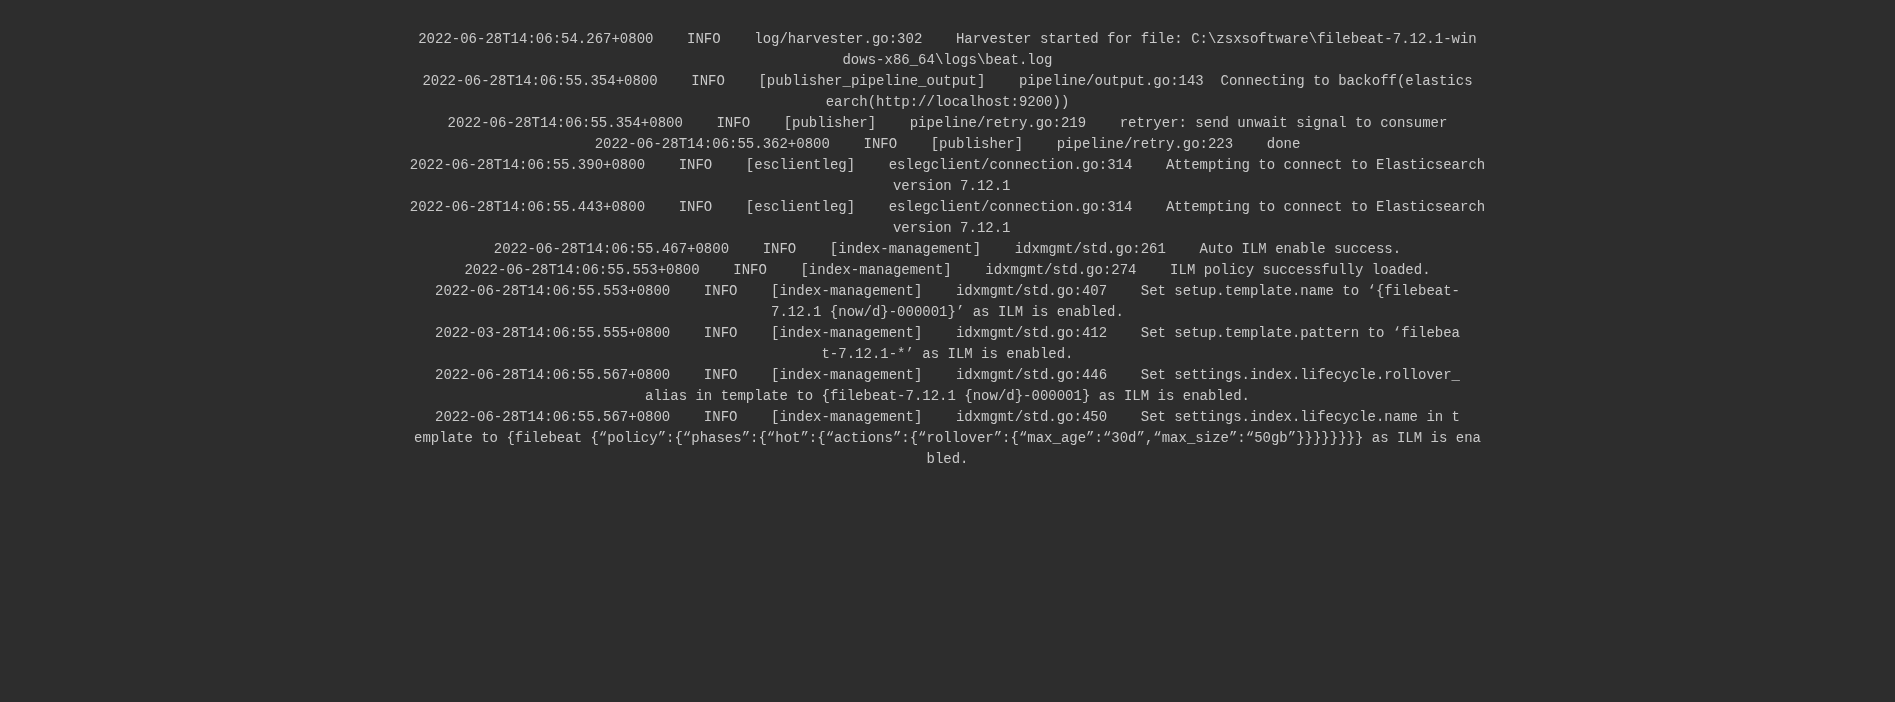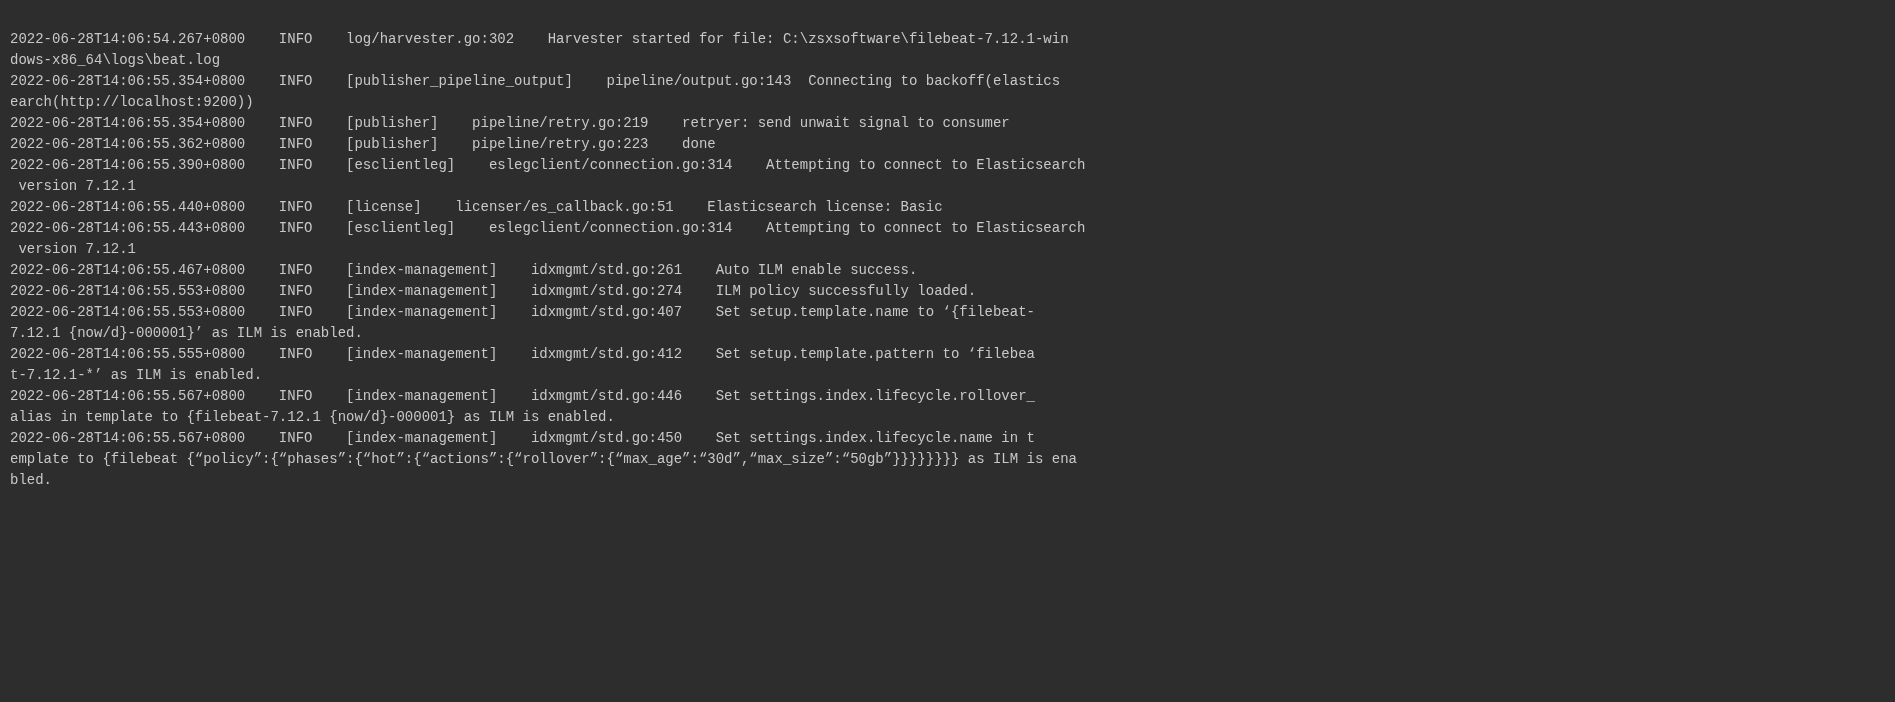--- a/index.html
+++ b/index.html
@@ -20,28 +20,29 @@
       overflow-x: hidden;
     }
 
     .log-container {
       white-space: pre-wrap;
       word-break: break-all;
     }
 
     .log-line {
       display: block;
+      text-align: center;
     }
   </style>
 </head>
 <body>
 
 <div class="log-container">
 <span class="log-line">2022-06-28T14:06:54.267+0800    INFO    log/harvester.go:302    Harvester started for file: C:\zsxsoftware\filebeat-7.12.1-win
 dows-x86_64\logs\beat.log</span><span class="log-line">2022-06-28T14:06:55.354+0800    INFO    [publisher_pipeline_output]    pipeline/output.go:143  Connecting to backoff(elastics
 earch(http://localhost:9200))</span><span class="log-line">2022-06-28T14:06:55.354+0800    INFO    [publisher]    pipeline/retry.go:219    retryer: send unwait signal to consumer</span><span class="log-line">2022-06-28T14:06:55.362+0800    INFO    [publisher]    pipeline/retry.go:223    done</span><span class="log-line">2022-06-28T14:06:55.390+0800    INFO    [esclientleg]    eslegclient/connection.go:314    Attempting to connect to Elasticsearch
- version 7.12.1</span><span class="log-line">2022-06-28T14:06:55.440+0800    INFO    [license]    licenser/es_callback.go:51    Elasticsearch license: Basic</span><span class="log-line">2022-06-28T14:06:55.443+0800    INFO    [esclientleg]    eslegclient/connection.go:314    Attempting to connect to Elasticsearch
+ version 7.12.1</span><span class="log-line">2022-06-28T14:06:55.443+0800    INFO    [esclientleg]    eslegclient/connection.go:314    Attempting to connect to Elasticsearch
  version 7.12.1</span><span class="log-line">2022-06-28T14:06:55.467+0800    INFO    [index-management]    idxmgmt/std.go:261    Auto ILM enable success.</span><span class="log-line">2022-06-28T14:06:55.553+0800    INFO    [index-management]    idxmgmt/std.go:274    ILM policy successfully loaded.</span><span class="log-line">2022-06-28T14:06:55.553+0800    INFO    [index-management]    idxmgmt/std.go:407    Set setup.template.name to ‘{filebeat-
-7.12.1 {now/d}-000001}’ as ILM is enabled.</span><span class="log-line">2022-06-28T14:06:55.555+0800    INFO    [index-management]    idxmgmt/std.go:412    Set setup.template.pattern to ‘filebea
+7.12.1 {now/d}-000001}’ as ILM is enabled.</span><span class="log-line">2022-03-28T14:06:55.555+0800    INFO    [index-management]    idxmgmt/std.go:412    Set setup.template.pattern to ‘filebea
 t-7.12.1-*’ as ILM is enabled.</span><span class="log-line">2022-06-28T14:06:55.567+0800    INFO    [index-management]    idxmgmt/std.go:446    Set settings.index.lifecycle.rollover_
 alias in template to {filebeat-7.12.1 {now/d}-000001} as ILM is enabled.</span><span class="log-line">2022-06-28T14:06:55.567+0800    INFO    [index-management]    idxmgmt/std.go:450    Set settings.index.lifecycle.name in t
 emplate to {filebeat {“policy”:{“phases”:{“hot”:{“actions”:{“rollover”:{“max_age”:“30d”,“max_size”:“50gb”}}}}}}}} as ILM is ena
 bled.</span></div>
 
 </body></html>

